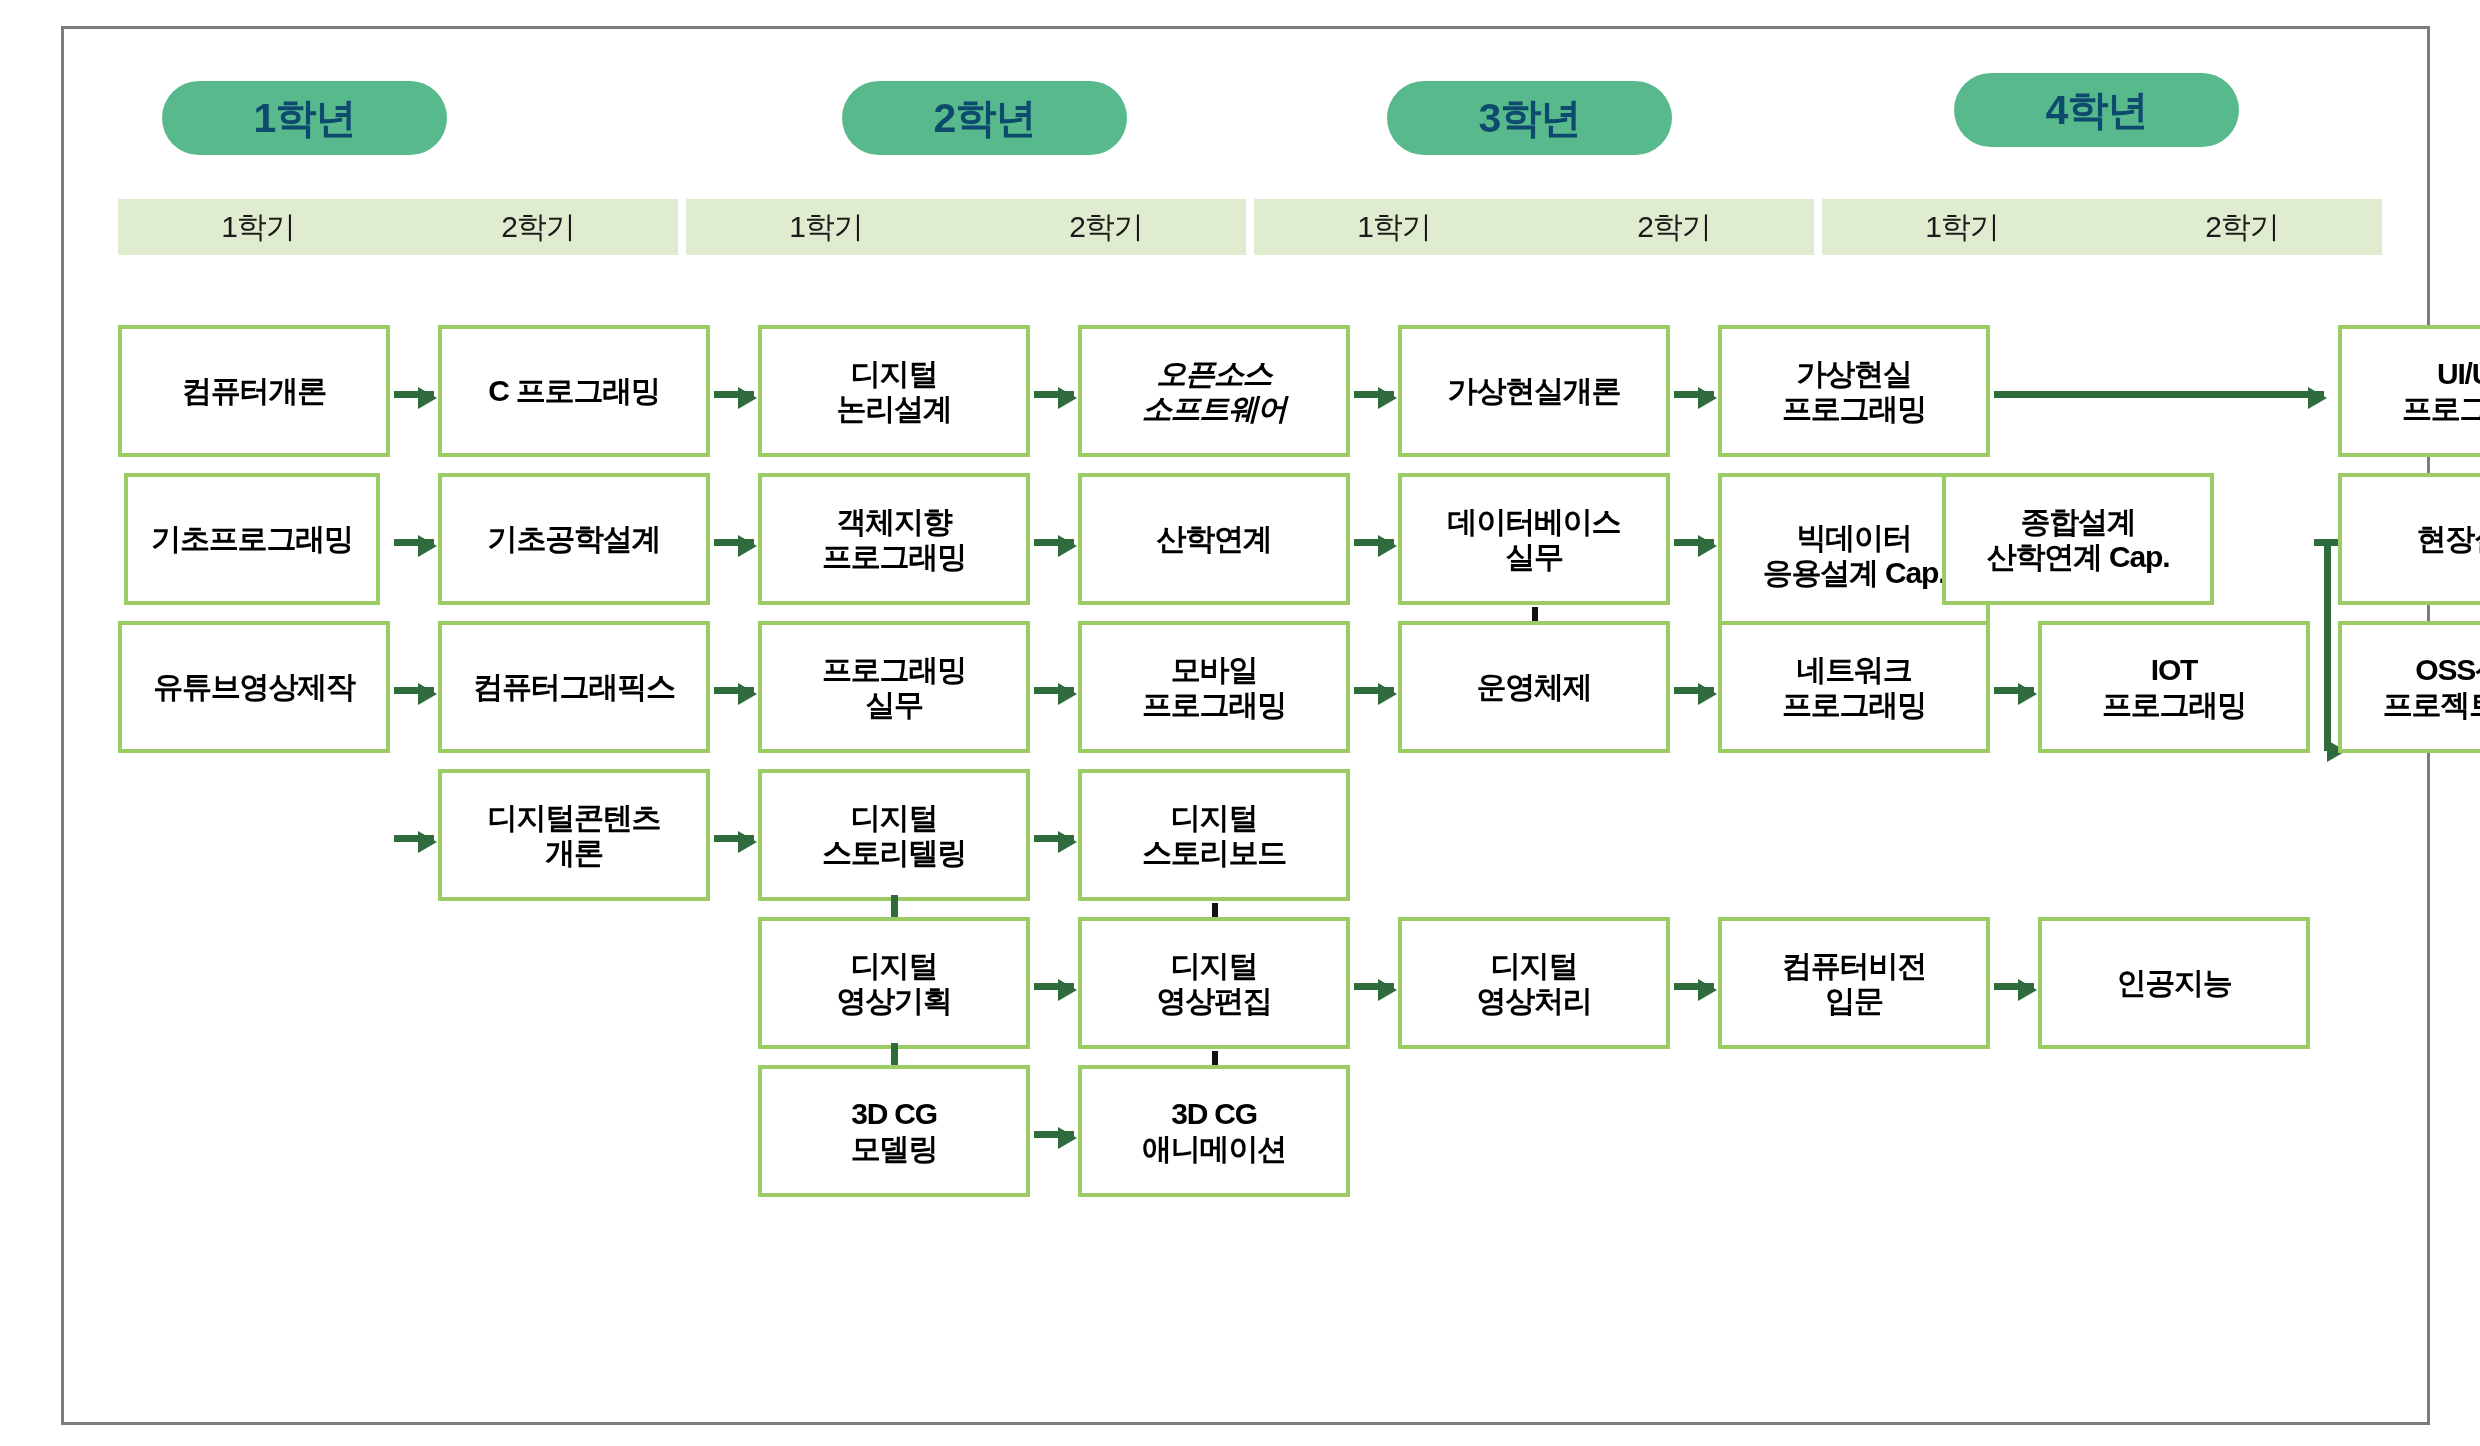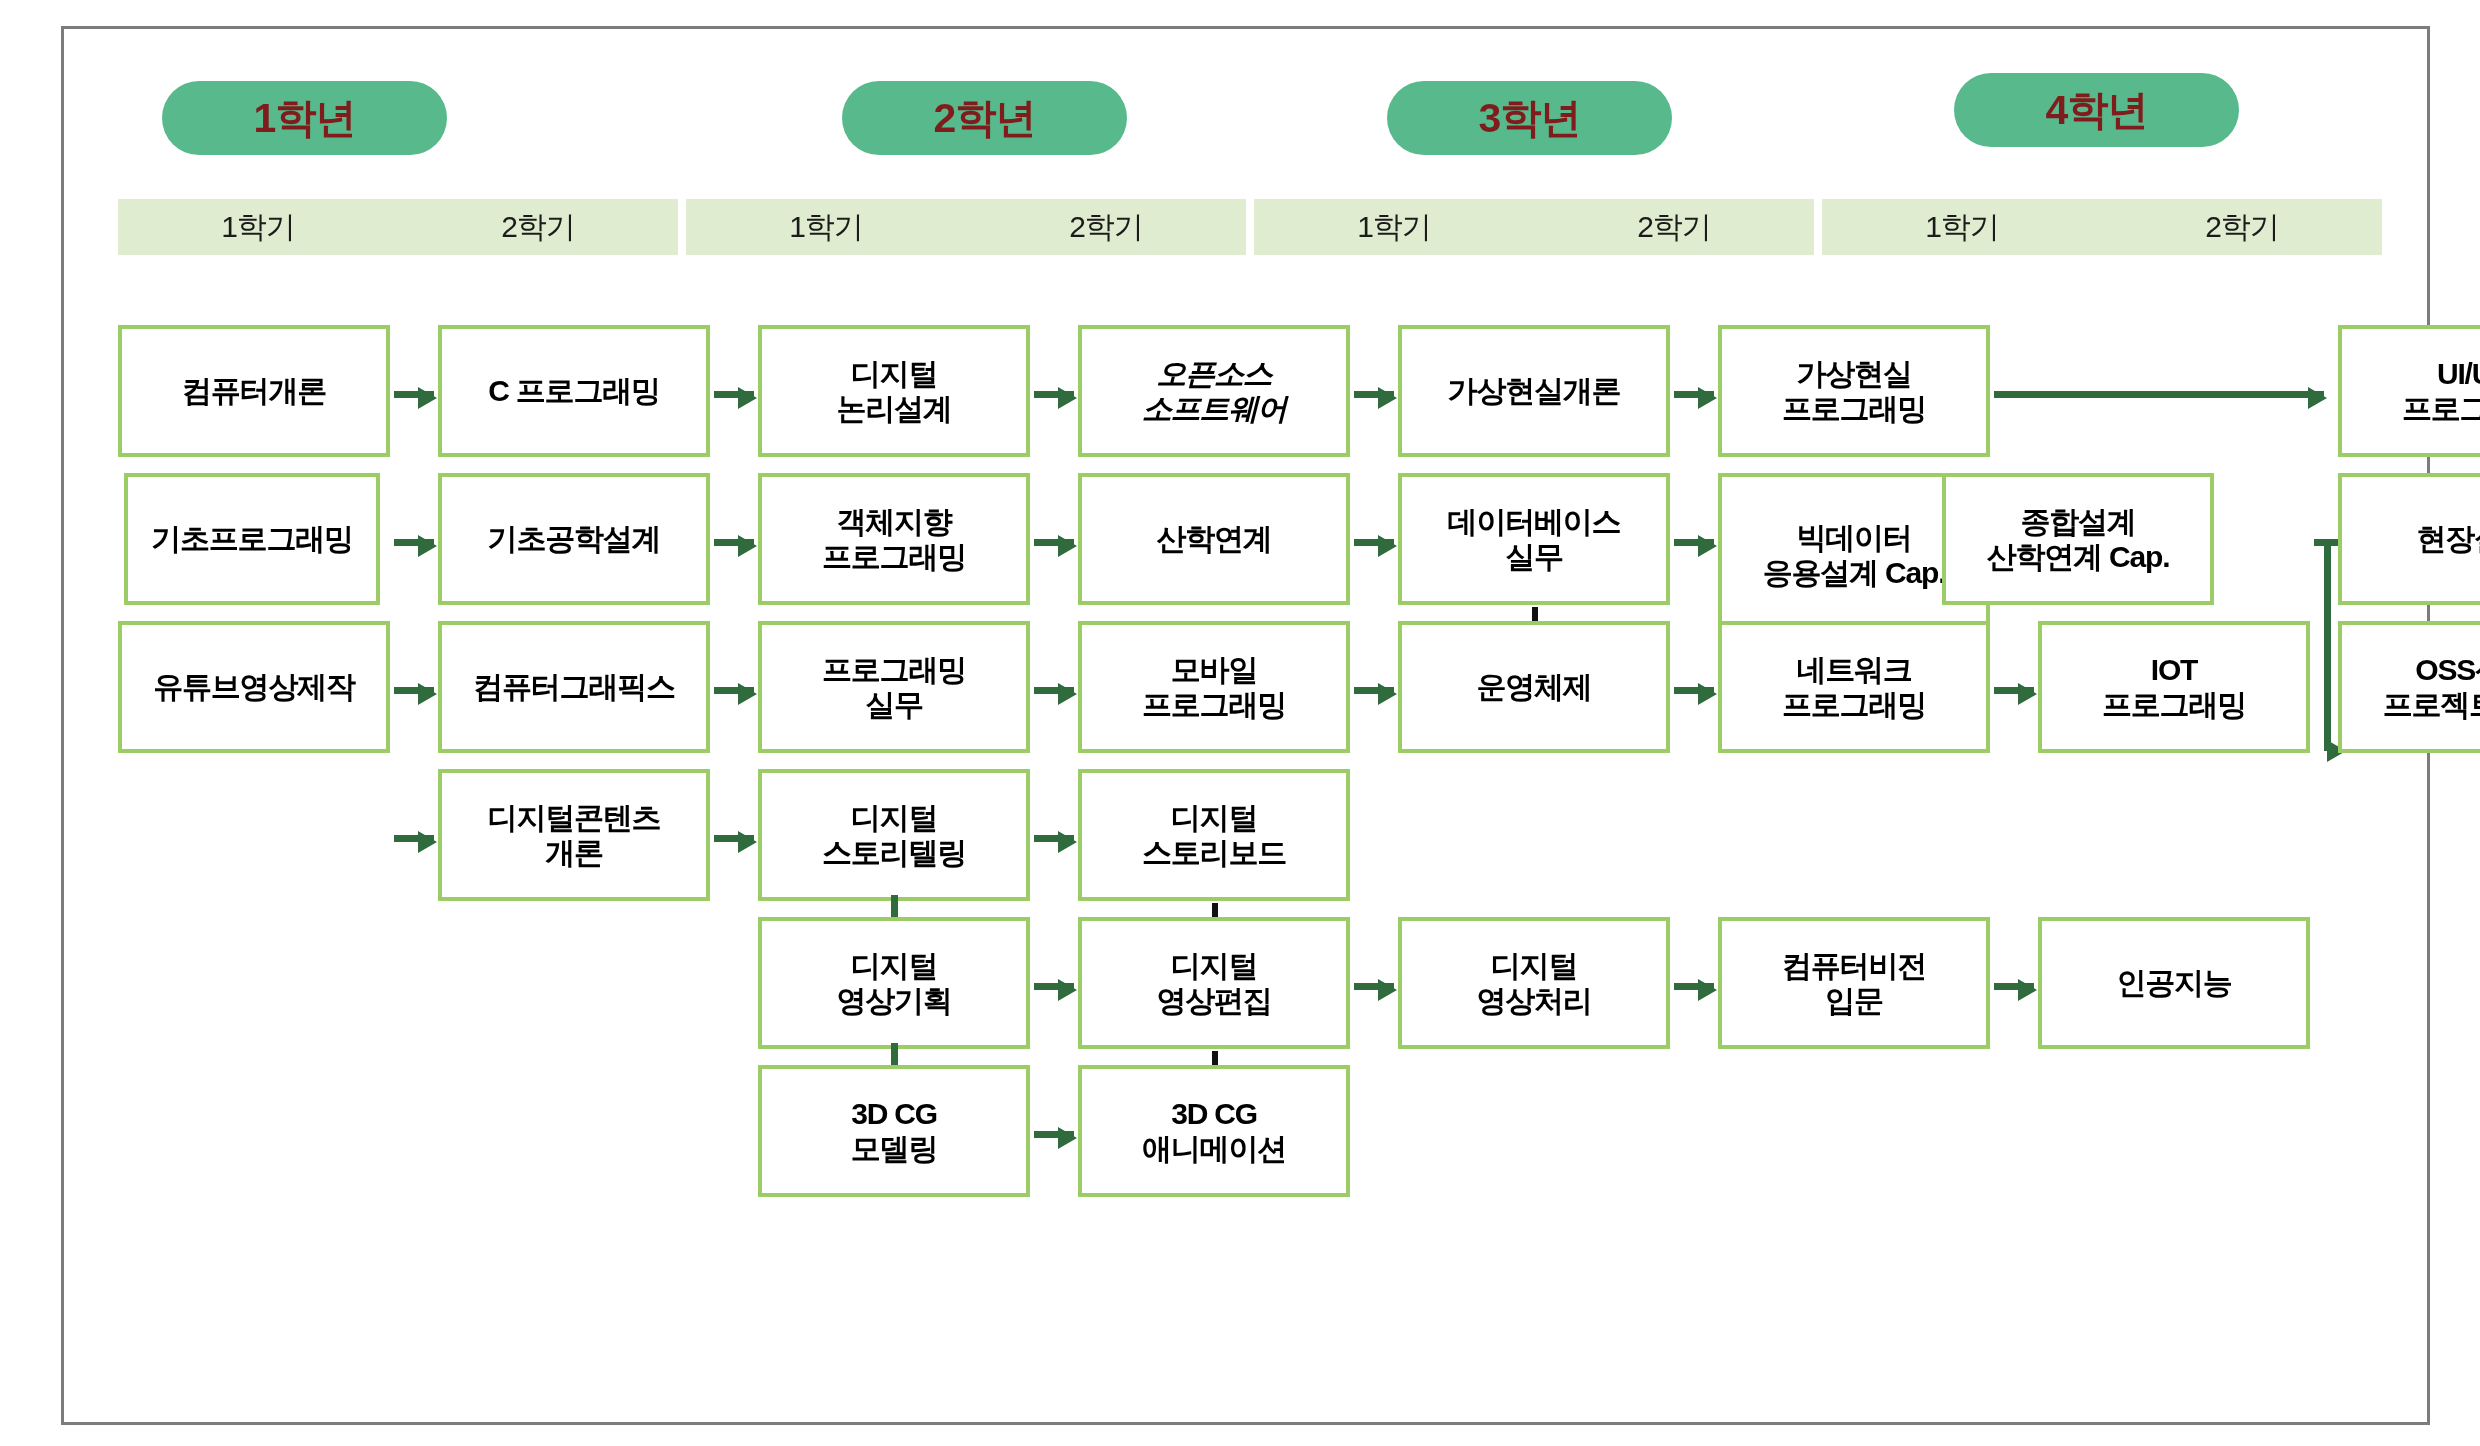--- a/index.html
+++ b/index.html
@@ -8,21 +8,21 @@
     font-family:"Liberation Sans","DejaVu Sans",sans-serif;
   }
   #frame{
     position:absolute;left:61px;top:26px;width:2369px;height:1399px;
     border:3px solid #7c7c7c;background:#ffffff;box-sizing:border-box;
   }
   
   .year-pill{
     position:absolute;height:74px;border-radius:37px;background:#57b98c;
     display:flex;align-items:center;justify-content:center;
-    color:#7f1d1d;font-size:41px;font-weight:700;letter-spacing:-1px;
+    color:#0c4a6e;font-size:41px;font-weight:700;letter-spacing:-1px;
   }
   
   .sem-band{
     position:absolute;height:56px;background:#dfecd0;
     display:flex;align-items:center;
   }
   .sem-band span{
     flex:1;text-align:center;font-size:30px;color:#1b1b1b;font-weight:400;
     letter-spacing:-1px;
   }

